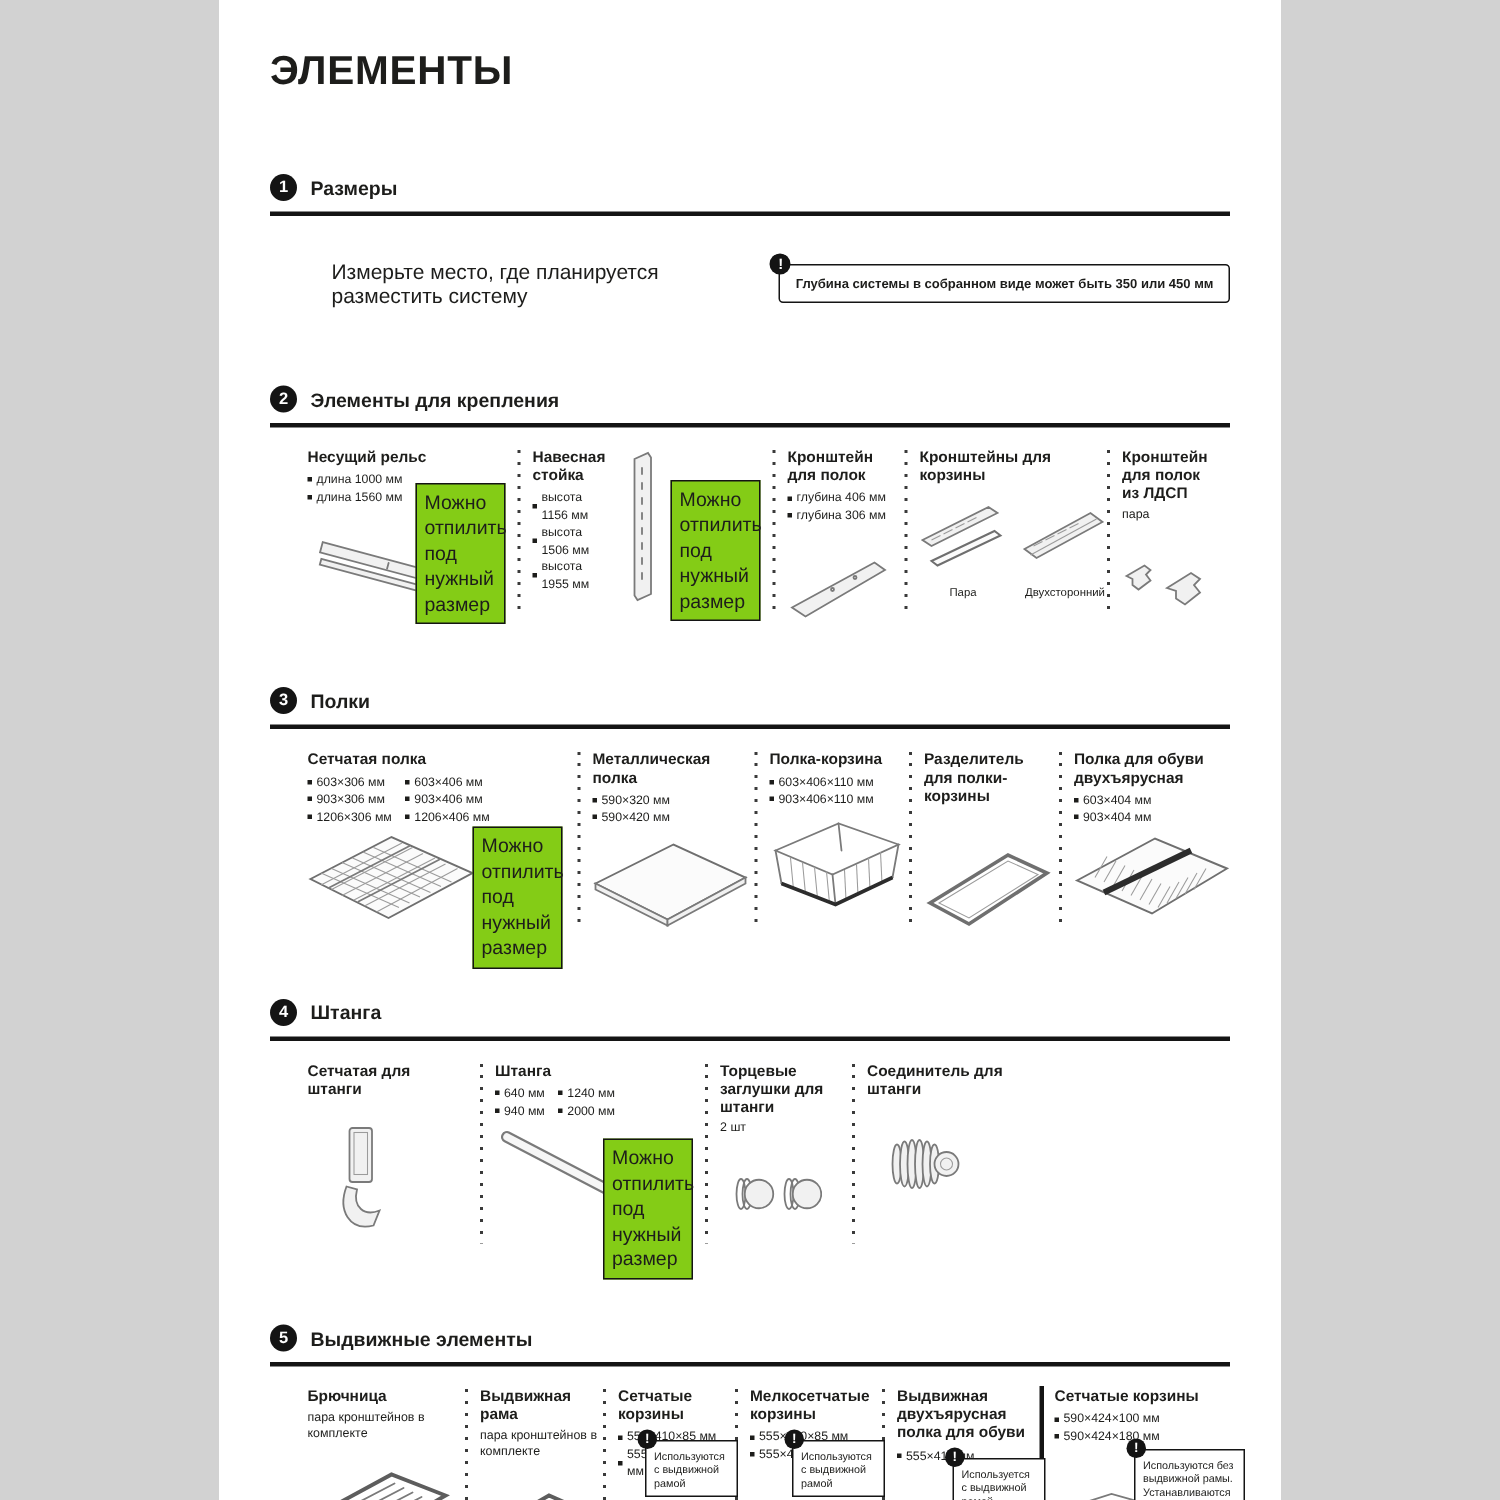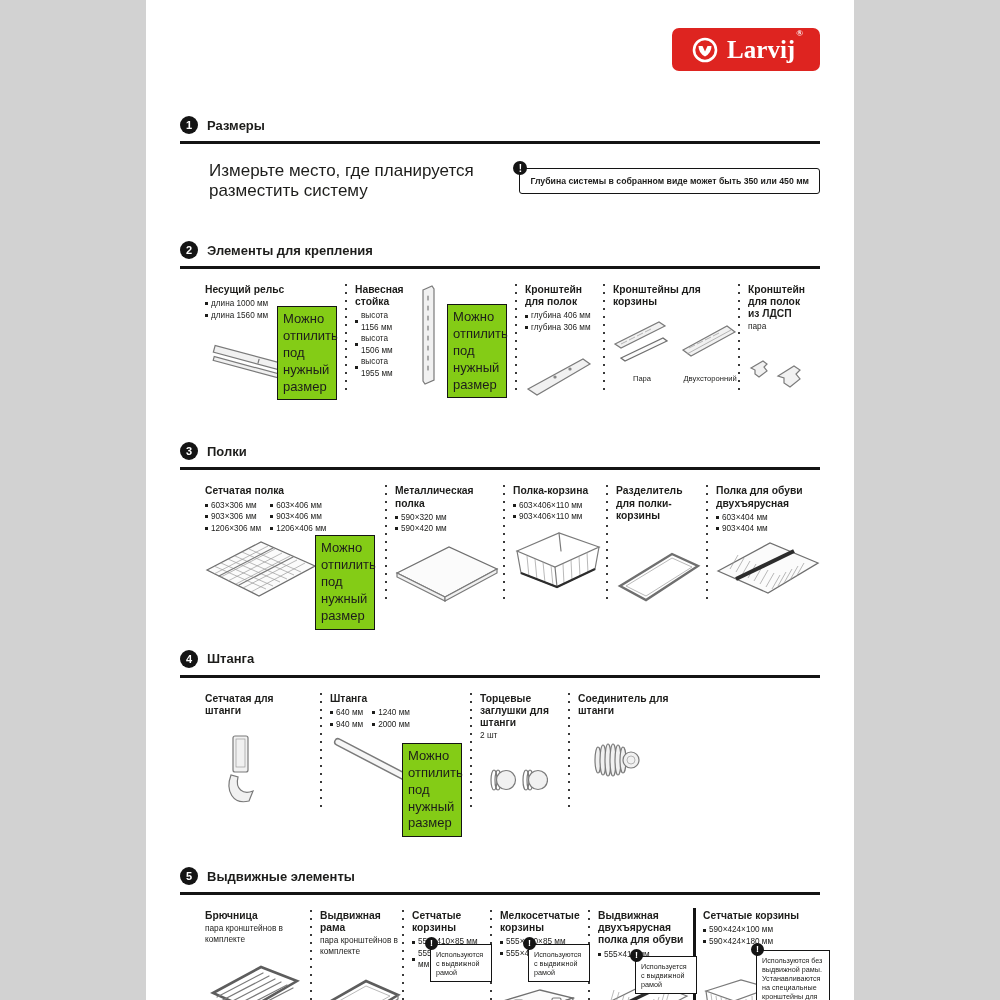--- a/index.html
+++ b/index.html
@@ -22,21 +22,21 @@
   .logo-word{font-family:"Liberation Serif", serif;font-weight:bold;font-size:25px;line-height:1;}
   .logo-reg{font-size:9px;vertical-align:top;position:relative;top:-8px;left:1px;}
   
   .sec{margin-top:36px;}
   .sec-head{display:flex;align-items:center;gap:9px;border-bottom:3.5px solid #141414;padding-bottom:7px;}
   .badge{width:18px;height:18px;border-radius:50%;background:#141414;color:#fff;
     font-size:11px;font-weight:bold;display:flex;align-items:center;justify-content:center;flex:none;}
   .sec-title{font-size:13px;font-weight:bold;margin:0;}
   
   .s1-row{display:flex;align-items:center;gap:14px;margin:13px 0 0 25px;}
-  .lead{font-size:17px;margin:4px;}
+  .lead{font-size:14px;margin:16px;}
   .note-wide{position:relative;border:1.6px solid #141414;border-radius:3px;
     padding:7px 10px;font-size:8.7px;font-weight:bold;white-space:nowrap;margin-left:6px;}
   .excl{width:14px;height:14px;background:#141414;color:#fff;border-radius:50%;
     font-size:10px;font-weight:bold;display:flex;align-items:center;justify-content:center;flex:none;}
   .note-wide .excl{position:absolute;left:-7px;top:-8px;}
   
   .items{display:flex;margin:13px 0 0 25px;align-items:stretch;}
   .cell{box-sizing:border-box;position:relative;padding:2px 8px 0 10px;flex:none;}
   .cell.first{padding-left:0;}
   .cell + .cell::before{content:"";position:absolute;left:0;top:2px;bottom:2px;width:2px;
@@ -64,27 +64,21 @@
   .fl{fill:#f1f1f1;stroke:#7a7a7a;stroke-width:1.2;}
   .wfl{fill:#fbfbfb;stroke:#6f6f6f;stroke-width:1.3;}
   .thin{stroke:#9b9b9b;stroke-width:.7;fill:none;}
 </style>
 </head>
 <body>
 
 <div class="page">
 
   <div class="hdr">
-    <div class="logo">
-      <svg width="30" height="30" viewBox="0 0 30 30">
-        <circle cx="15" cy="15" r="11" fill="none" stroke="#fff" stroke-width="2.6"></circle>
-        <path d="M8.5,11 Q8.5,18 15,21.5 Q21.5,18 21.5,11 L17.5,11 L15,16.5 L12.5,11 Z" fill="#fff"></path>
-      </svg>
-      <span class="logo-word"><span>Larvij</span><span class="logo-reg">®</span></span>
-    </div>
+    <h1 class="title">ЭЛЕМЕНТЫ</h1>
   </div>
 
   <div class="sec" style="margin-top:38px">
     <div class="sec-head">
       <span class="badge">1</span>
       <h2 class="sec-title">Размеры</h2>
     </div>
     <div class="s1-row">
       <p class="lead">Измерьте место, где планируется разместить систему</p>
       <div class="note-wide">

